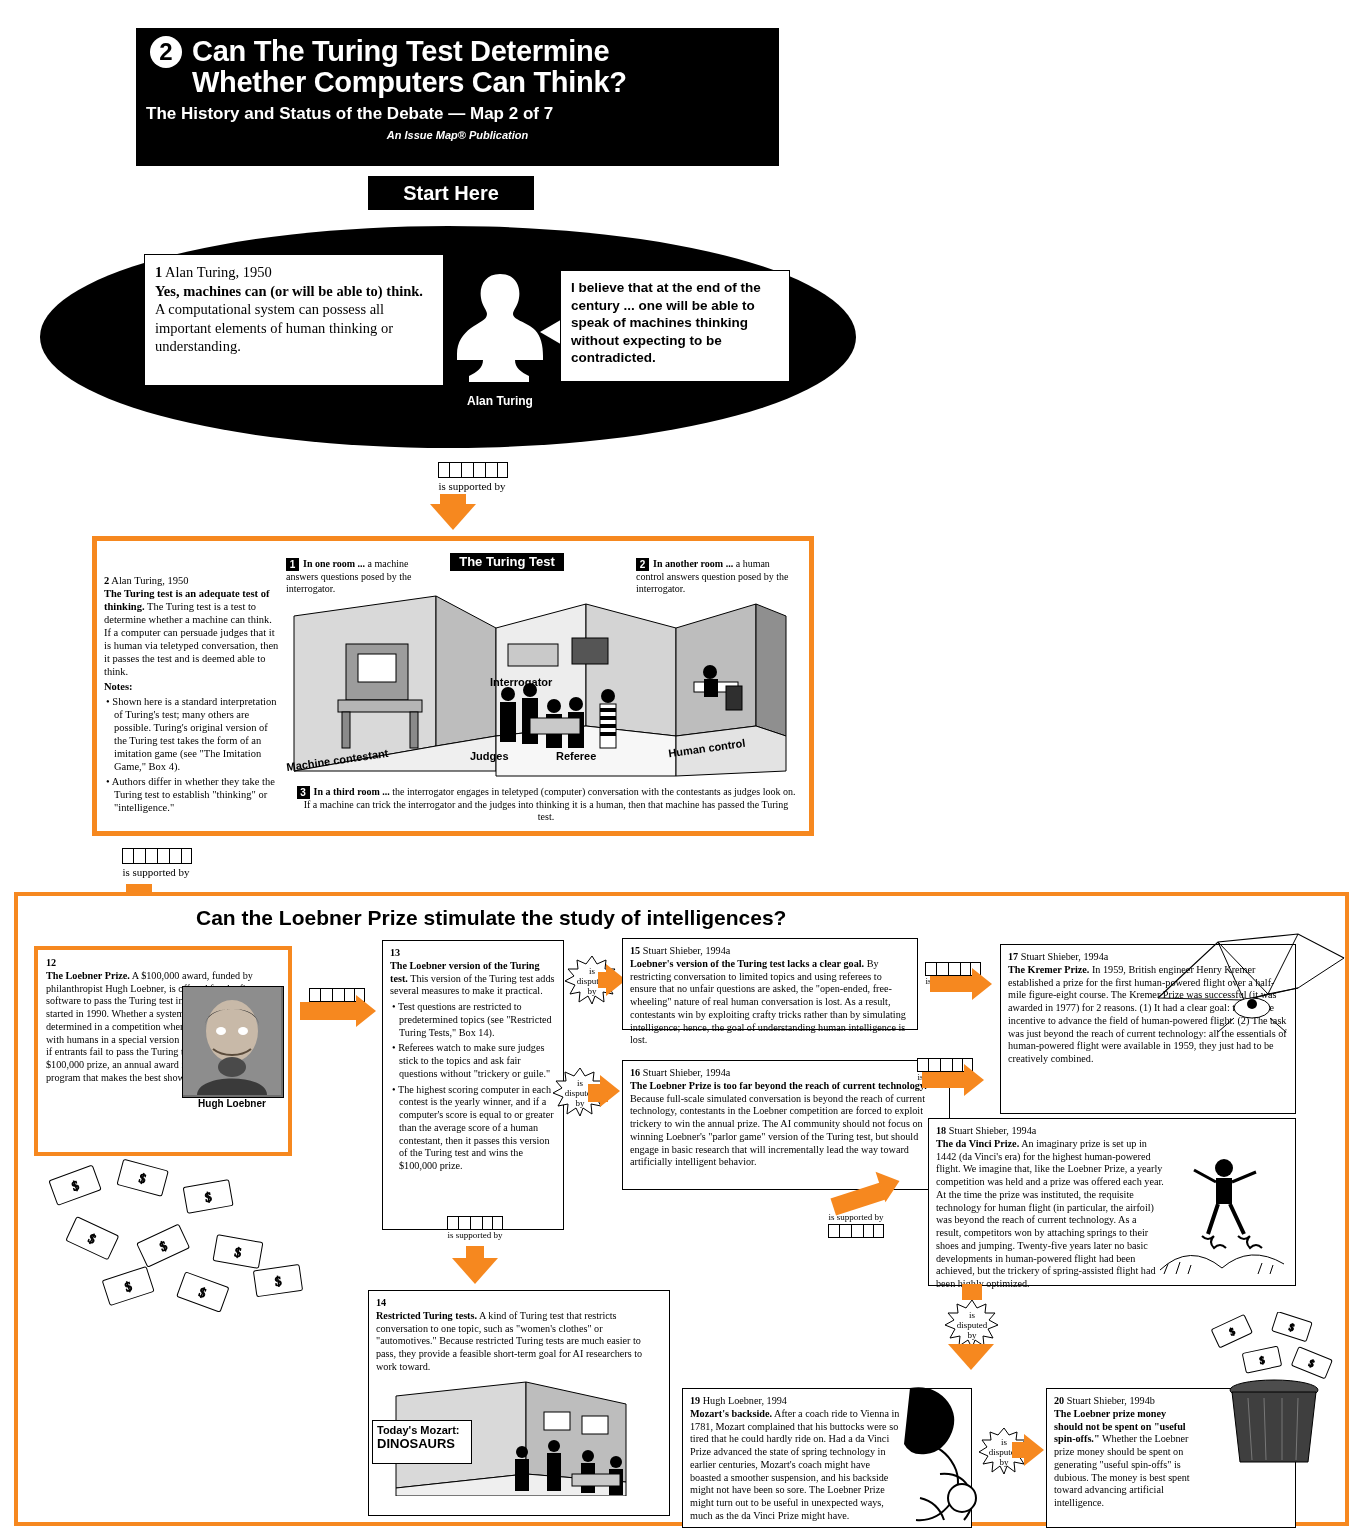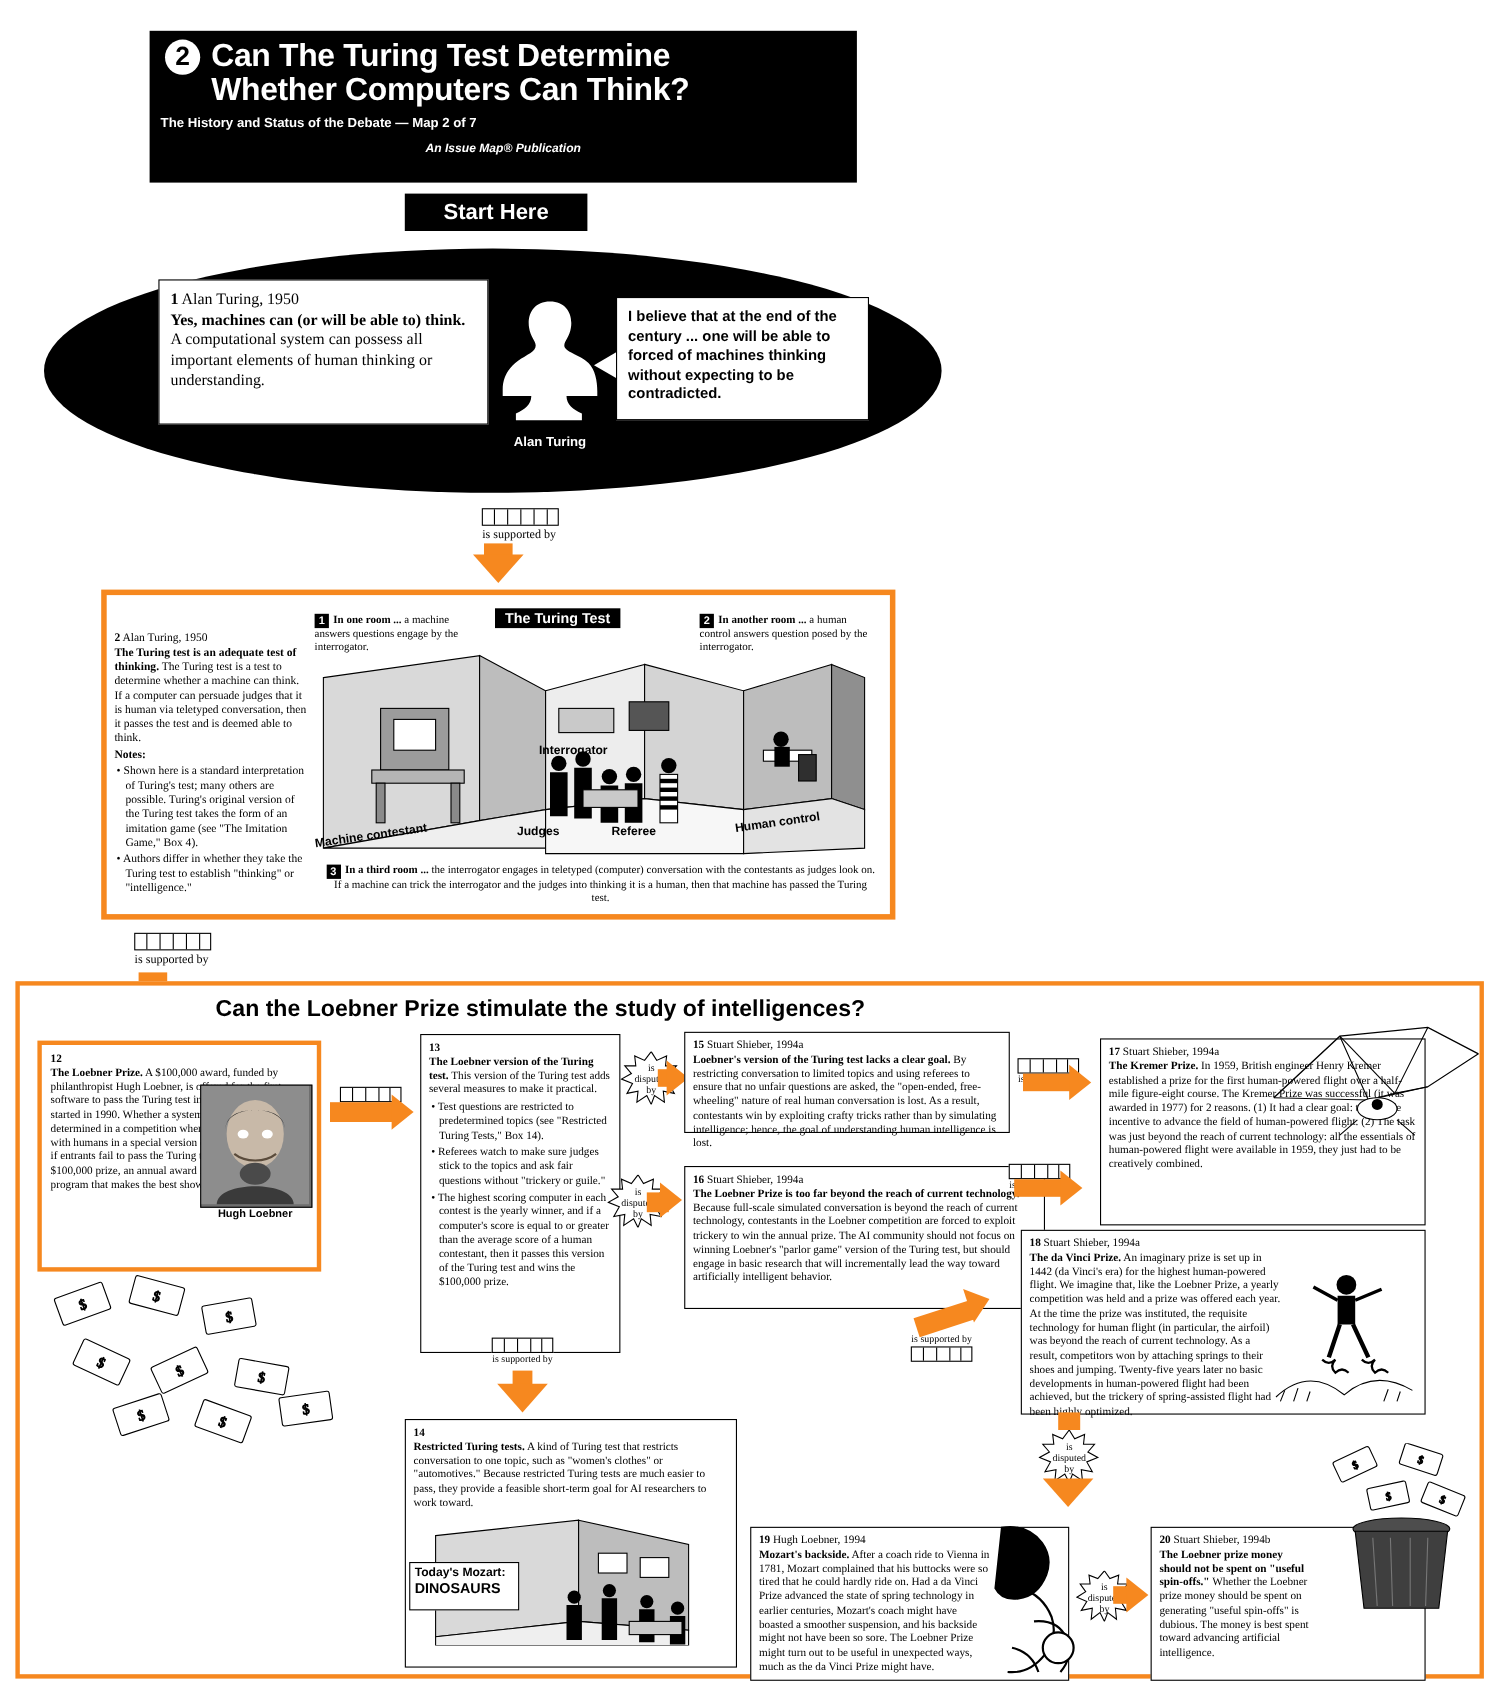--- a/index.html
+++ b/index.html
@@ -4,21 +4,21 @@
 <style>
   html,body{margin:0;padding:0;background:#ffffff;}
   body{width:1363px;height:1540px;position:relative;font-family:"Liberation Serif",serif;color:#000;}
   .abs{position:absolute;}
   
   #title-banner{left:136px;top:28px;width:643px;height:138px;background:#000;color:#fff;}
   #title-num{position:absolute;left:14px;top:8px;width:32px;height:32px;border-radius:50%;background:#fff;color:#000;font-family:"Liberation Sans",sans-serif;font-weight:bold;font-size:24px;text-align:center;line-height:32px;}
   #title-l1,#title-l2{position:absolute;left:56px;font-family:"Liberation Sans",sans-serif;font-weight:bold;font-size:29px;letter-spacing:-0.3px;}
   #title-l1{top:7px;}
   #title-l2{top:38px;text-align:center;}
-  #title-sub{position:absolute;left:10px;top:76px;font-family:"Liberation Sans",sans-serif;font-weight:bold;font-size:12px;}
+  #title-sub{position:absolute;left:10px;top:76px;font-family:"Liberation Sans",sans-serif;font-weight:bold;font-size:17px;}
   #title-pub{position:absolute;left:0;top:101px;width:643px;text-align:center;font-family:"Liberation Sans",sans-serif;font-style:italic;font-weight:bold;font-size:11px;}
   
   #start-here{left:368px;top:176px;width:166px;height:34px;background:#000;color:#fff;font-family:"Liberation Sans",sans-serif;font-weight:bold;font-size:20px;text-align:center;line-height:34px;}
   
   #oval{left:40px;top:226px;width:816px;height:222px;background:#000;border-radius:50%/50%;}
   #box1{left:144px;top:254px;width:300px;height:132px;background:#fff;border:1px solid #000;padding:8px 10px;box-sizing:border-box;font-size:14.5px;line-height:1.28;}
   #turing-label{left:440px;top:394px;width:120px;text-align:center;color:#fff;font-family:"Liberation Sans",sans-serif;font-weight:bold;font-size:12px;}
   #quote{left:560px;top:270px;width:230px;height:112px;background:#fff;border:1px solid #000;padding:8px 10px;box-sizing:border-box;font-family:"Liberation Sans",sans-serif;font-weight:bold;font-size:13.5px;line-height:1.3;}
   #quote-tail{left:540px;top:318px;width:0;height:0;border-top:14px solid transparent;border-bottom:14px solid transparent;border-right:24px solid #fff;}
   
@@ -78,21 +78,21 @@
 </div>
 
 <div class="abs" style="left:455px;top:268px;">
   <svg width="90" height="120" viewBox="0 0 90 120">
     <path d="M45 6 C60 6 66 18 64 30 C63 38 58 42 58 46 C58 52 72 54 80 62 C86 68 88 78 88 88 L88 92 L60 92 C60 100 66 104 74 108 L74 114 L14 114 L14 108 C22 104 28 100 28 92 L2 92 L2 86 C2 74 8 66 16 60 C24 54 32 52 32 46 C32 42 27 38 26 30 C24 18 30 6 45 6 Z" fill="#ffffff"></path>
   </svg>
 </div>
 <div class="abs" id="turing-label">Alan Turing</div>
 
 <div class="abs" id="quote-tail"></div>
-<div class="abs" id="quote">I believe that at the end of the century ... one will be able to forced of machines thinking without expecting to be contradicted.</div>
+<div class="abs" id="quote">I believe that at the end of the century ... one will be able to speak of machines thinking without expecting to be contradicted.</div>
 
 <div class="abs" style="left:424px;top:462px;width:96px;">
   <div style="margin-left:14px;width:68px;height:14px;background:#fff;border:1px solid #000;position:relative;">
     <div style="position:absolute;left:10px;top:0;width:1px;height:14px;background:#000;"></div>
     <div style="position:absolute;left:22px;top:0;width:1px;height:14px;background:#000;"></div>
     <div style="position:absolute;left:34px;top:0;width:1px;height:14px;background:#000;"></div>
     <div style="position:absolute;left:46px;top:0;width:1px;height:14px;background:#000;"></div>
     <div style="position:absolute;left:58px;top:0;width:1px;height:14px;background:#000;"></div>
   </div>
   <div class="conn-label" style="width:96px;margin-top:2px;">is supported by</div>
@@ -106,21 +106,21 @@
 <div class="abs" id="box2">
   <span style="font-weight:bold;">2</span>
   <span>Alan Turing, 1950</span><br>
   <span style="font-weight:bold;">The Turing  test is an adequate test of thinking.</span><span> The Turing test is a test to determine whether a machine can think.  If a computer can persuade judges that it is human via teletyped conversation, then it passes the test and is deemed able to think.</span>
   <div style="font-weight:bold;margin-top:2px;">Notes:</div>
   <div style="padding-left:10px;text-indent:-8px;margin-top:2px;">• <span>Shown here is a standard interpretation of Turing's test; many others are possible. Turing's original version of the Turing test takes the form of an imitation game (see "The Imitation Game," Box 4).</span></div>
   <div style="padding-left:10px;text-indent:-8px;margin-top:2px;">• <span>Authors differ in whether they take the Turing test to establish "thinking" or "intelligence."</span></div>
 </div>
 
 <div class="callout" style="left:286px;top:558px;width:150px;">
-  <span class="numsq">1</span><span style="font-weight:bold;">In one room ...</span><span> a machine answers questions engage by the interrogator.</span>
+  <span class="numsq">1</span><span style="font-weight:bold;">In one room ...</span><span> a machine answers questions posed by the interrogator.</span>
 </div>
 <div class="callout" style="left:636px;top:558px;width:160px;">
   <span class="numsq">2</span><span style="font-weight:bold;">In another room ...</span><span> a human control answers question posed by the interrogator.</span>
 </div>
 <div class="callout" style="left:296px;top:786px;width:500px;text-align:center;">
   <span class="numsq">3</span><span style="font-weight:bold;">In a third room ...</span><span> the interrogator engages in teletyped (computer) conversation with the contestants as judges look on.  If a machine can trick the interrogator and the judges into thinking it is a human, then that machine has passed the Turing test.</span>
 </div>
 
 <div class="abs" id="scene">
 <svg width="510" height="210" viewBox="0 0 510 210">

